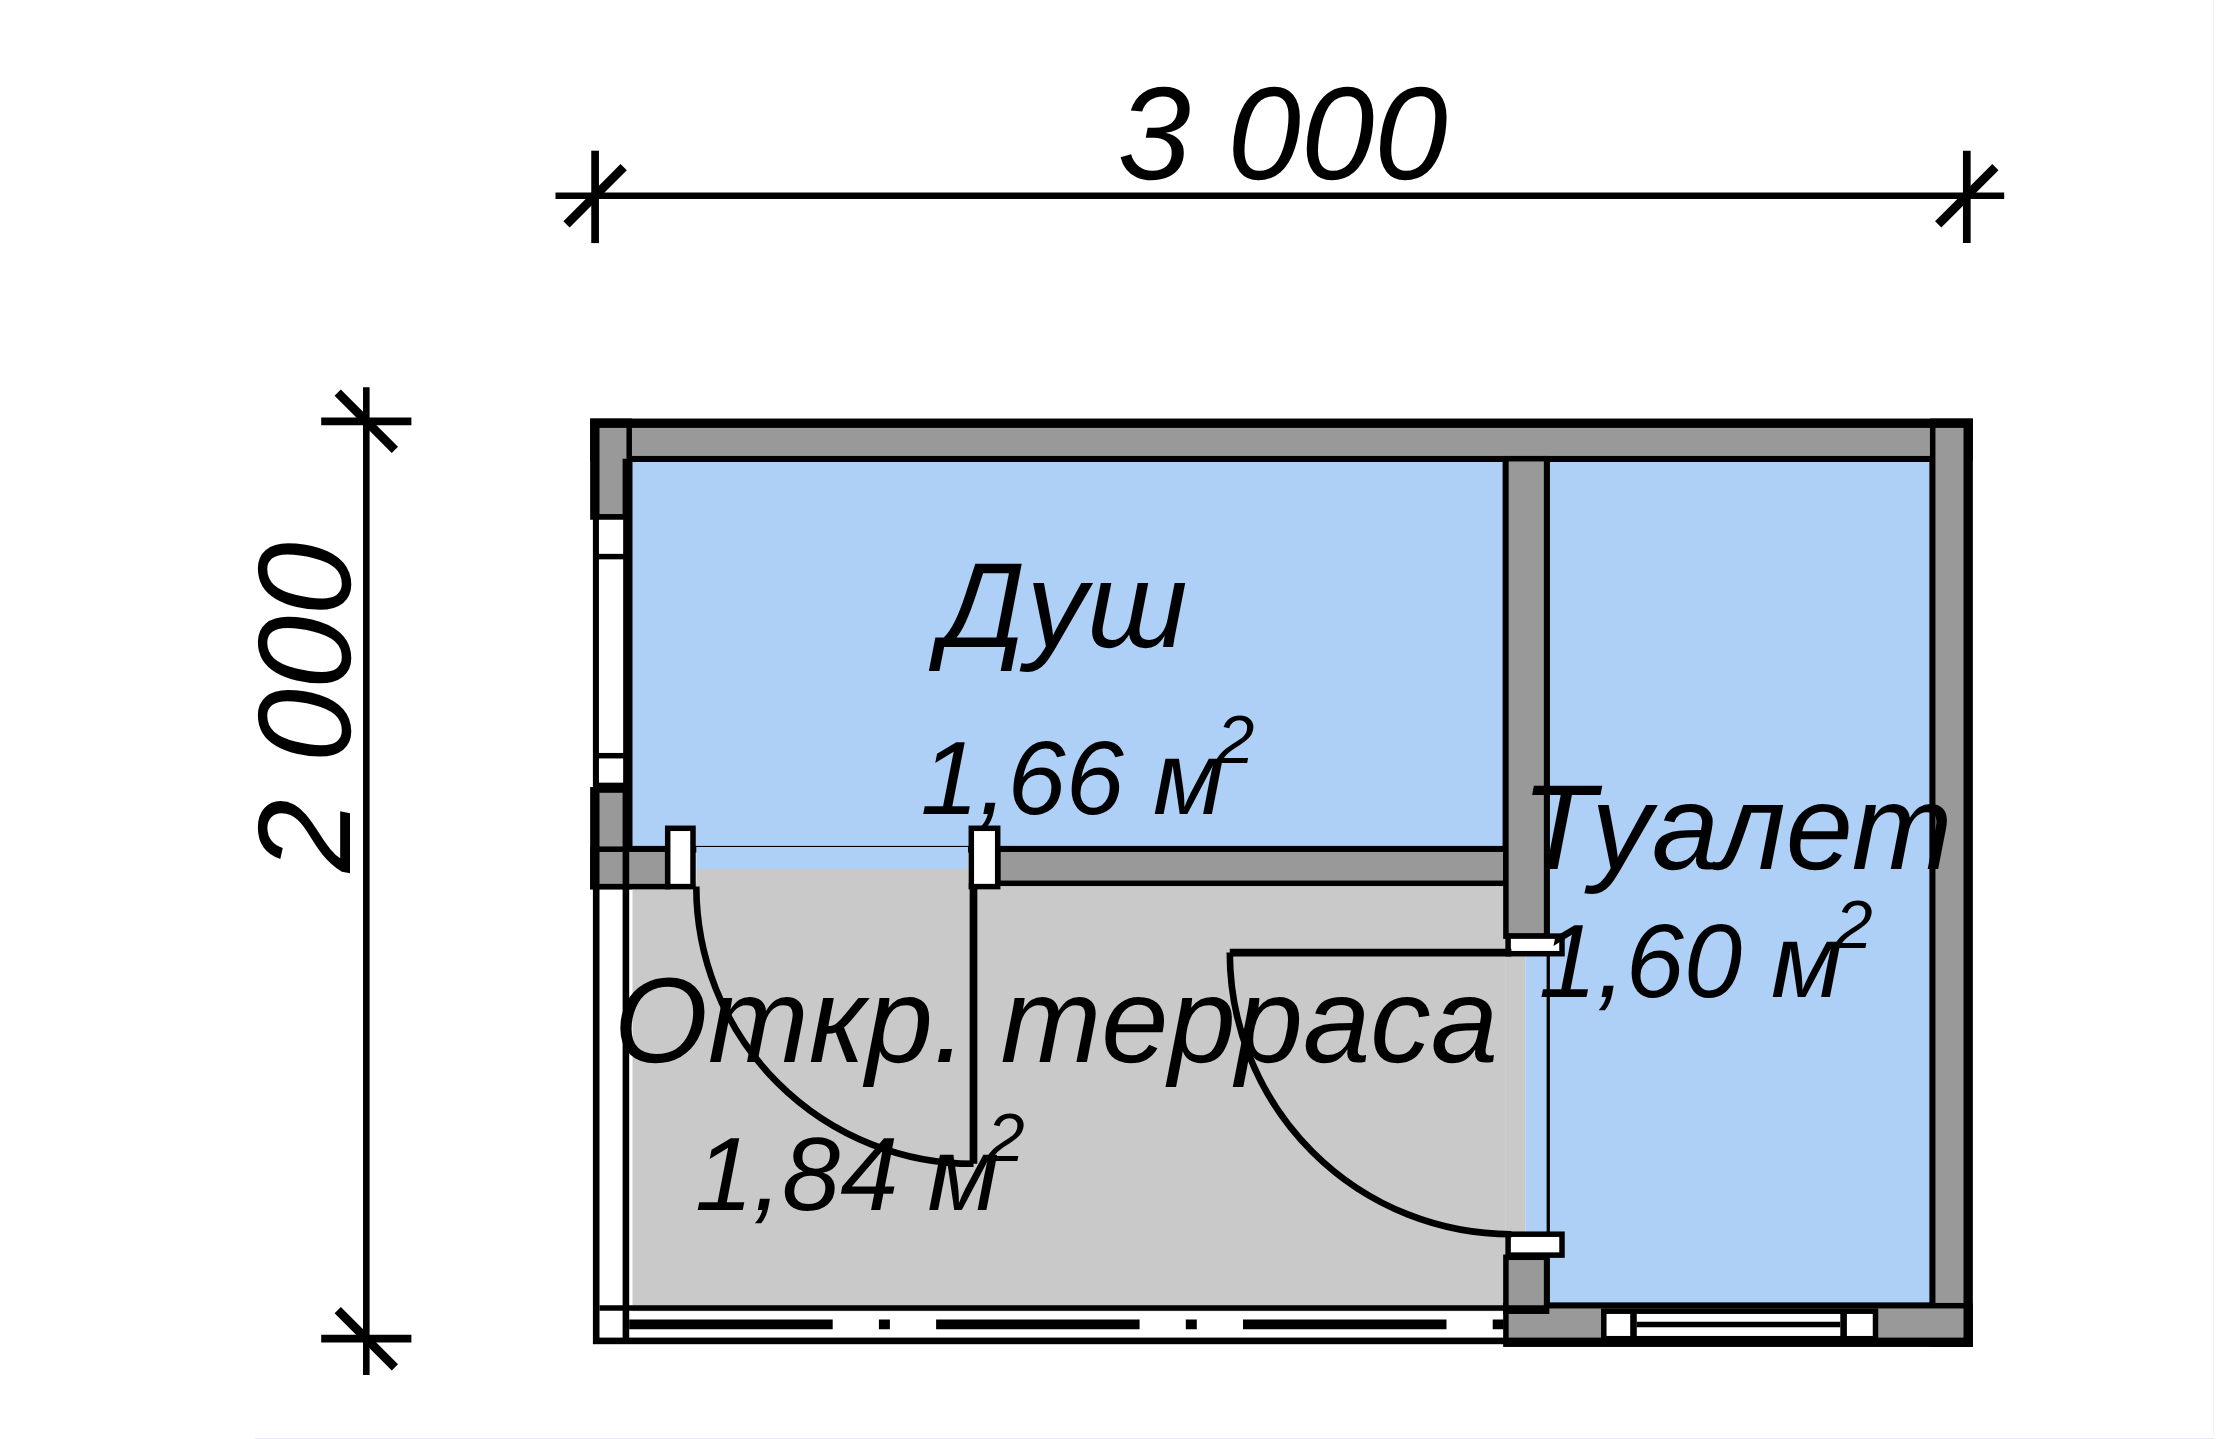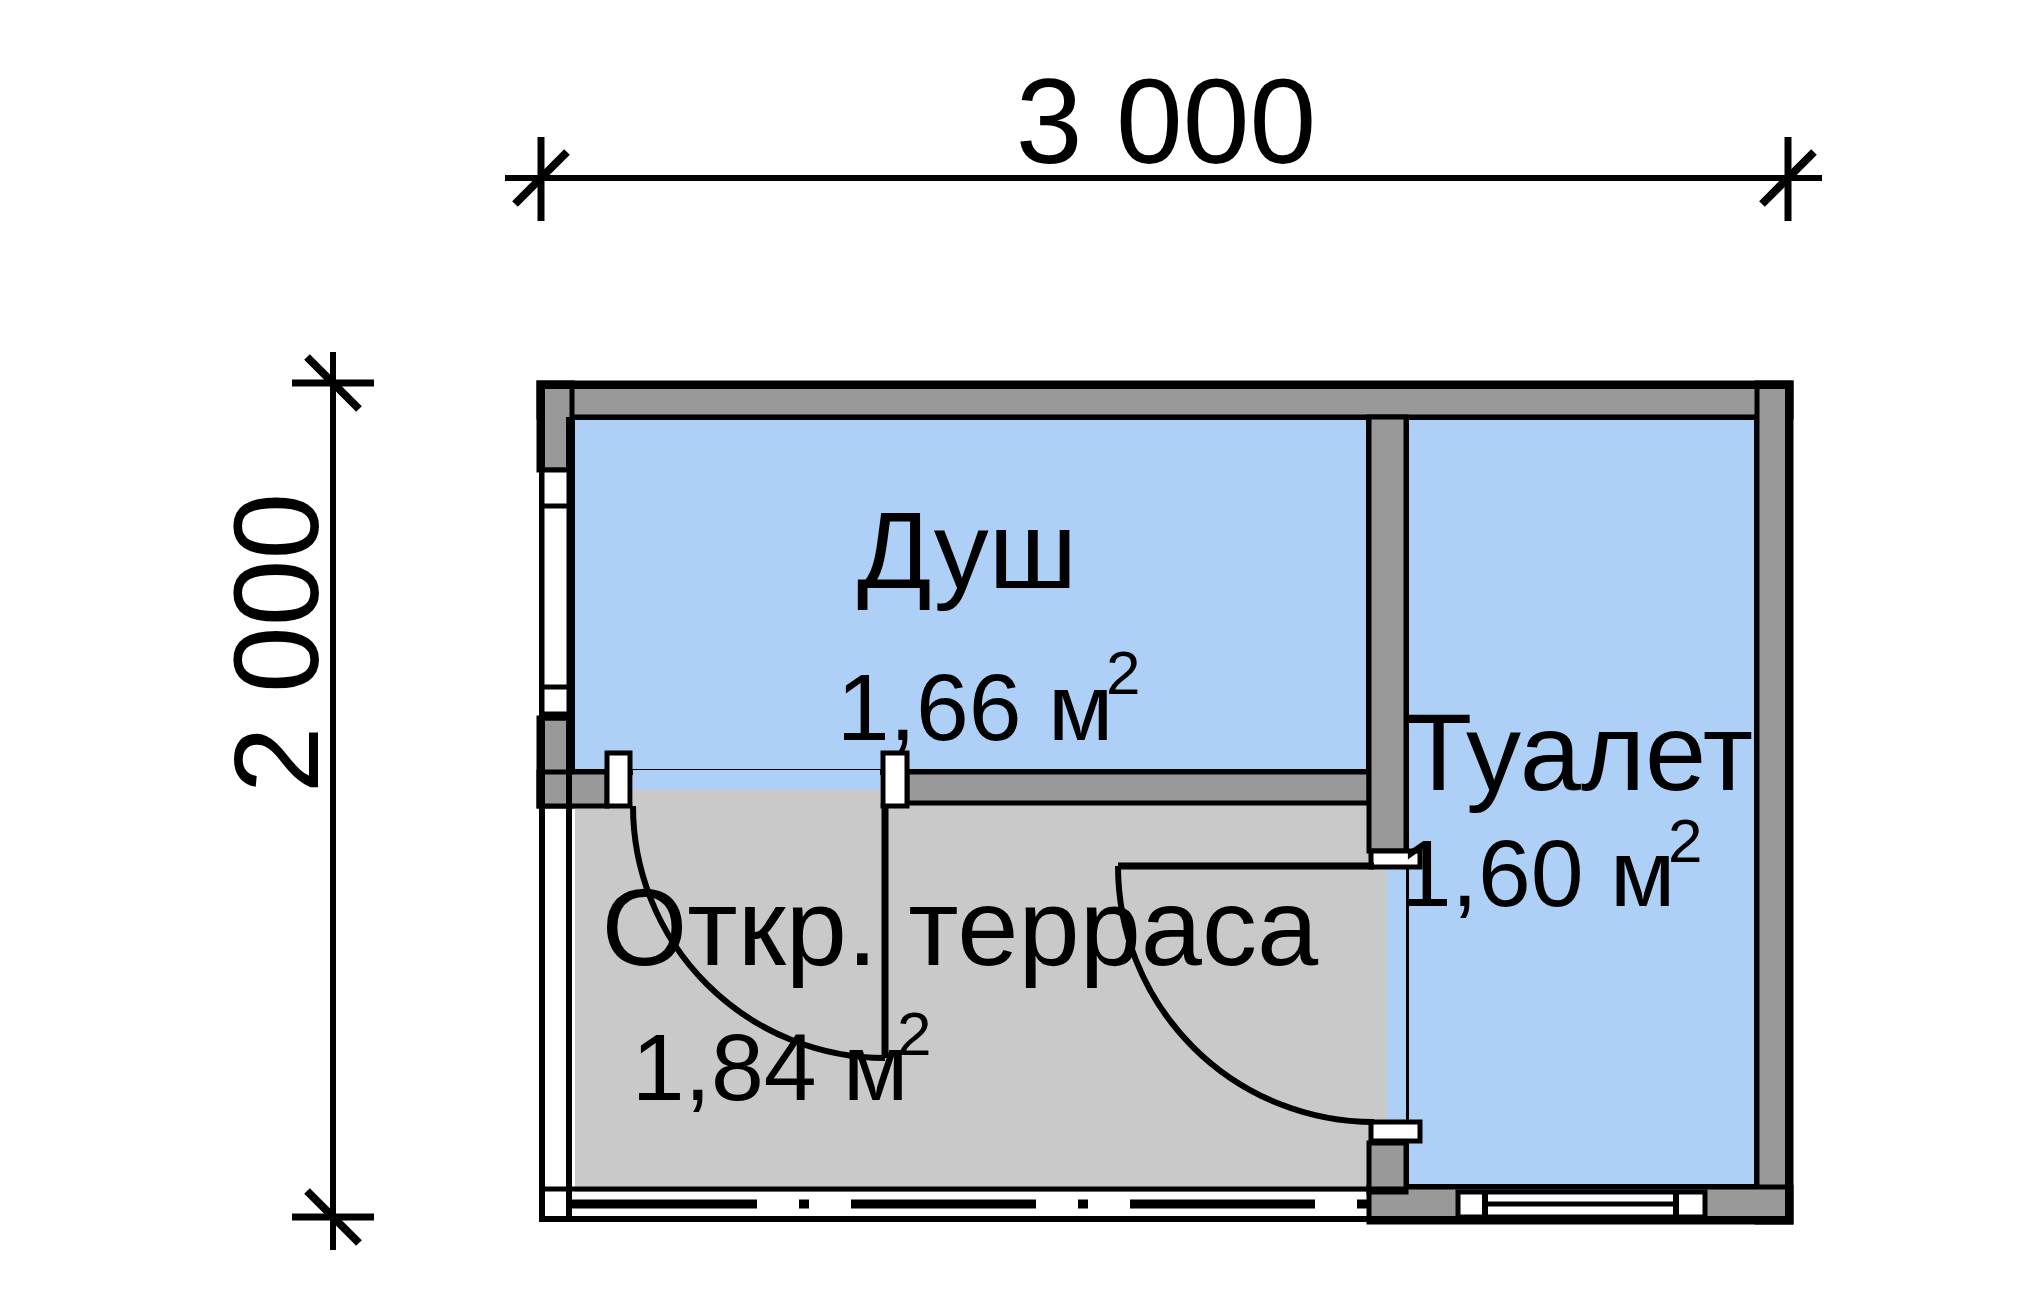--- a/index.html
+++ b/index.html
@@ -1,17 +1,17 @@
 <!DOCTYPE html>
 <html><head>
 <meta charset="utf-8">
 <style>
   html,body{margin:0;padding:0;background:#ffffff;}
   .stage{position:relative;width:2012px;height:1308px;background:#c4b5fd;overflow:hidden;
-         font-family:"Liberation Sans", sans-serif;}
+         font-family:"Liberation Sans", sans-serif;font-style:italic;}
   svg{position:absolute;left:0;top:0;}
   .ln{stroke:#000000;fill:none;}
   .room-name{font-size:110px;fill:#000;}
   .room-area{font-size:95px;fill:#000;}
   .room-area-sup{font-size:62px;fill:#000;}
   .dim-label{font-size:120px;fill:#000;}
   text{font-family:"Liberation Sans", sans-serif;}
 </style>
 </head>
 <body>

